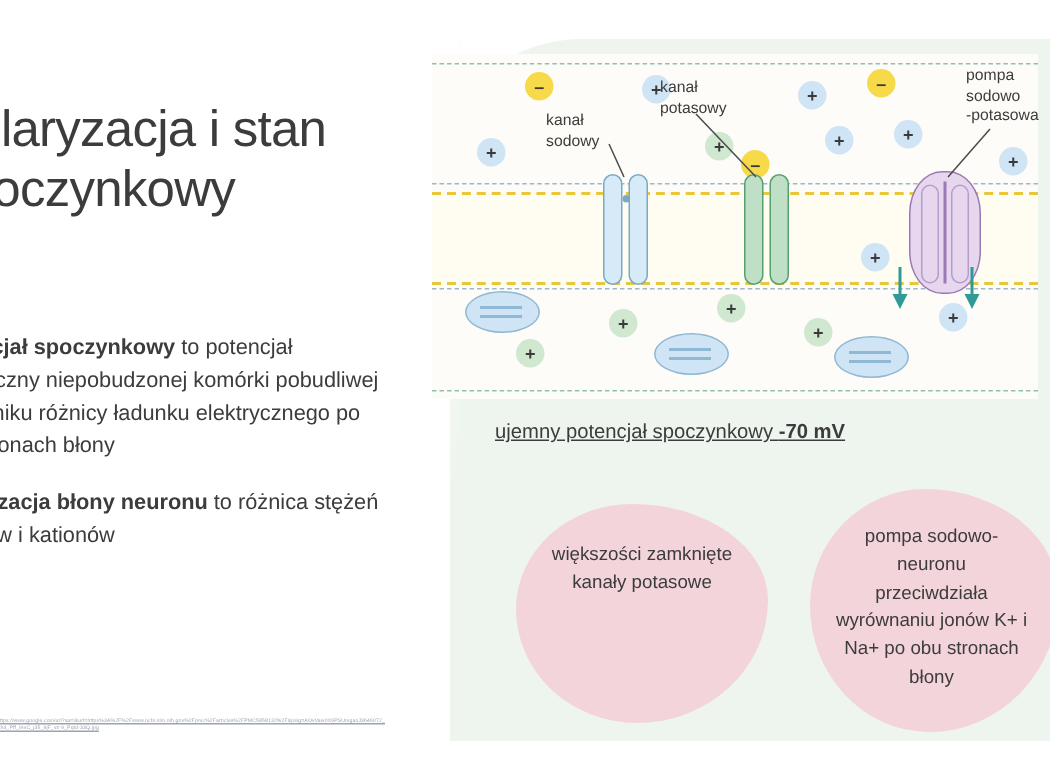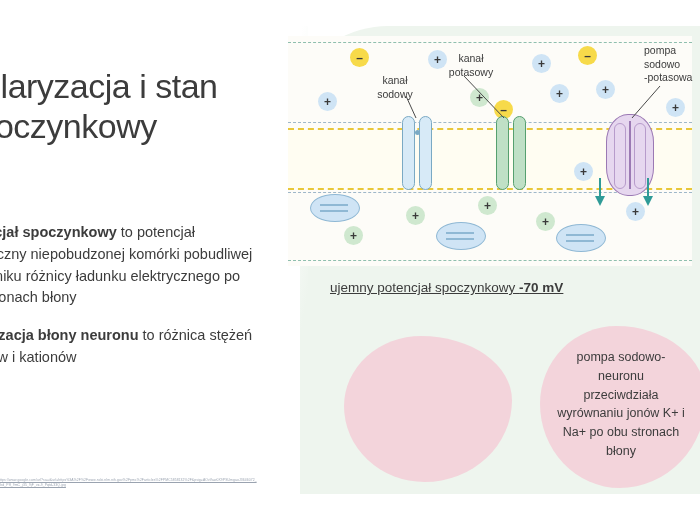--- a/index.html
+++ b/index.html
@@ -124,21 +124,20 @@
     position:absolute; width:48px; height:26px; border-radius:50%;
     background:#cfe4f5; border:1.5px solid #8fb8d4;
   }
   .organelle .line {
     position:absolute; height:1.5px; background:#8fb8d4;
   }
 
   
   .lbl {
     position:absolute; font-size:10.5px; color:#3c3c3c; line-height:1.3;
-    text-align:center;
   }
 
   
   .caption {
     position:absolute; left:330px; top:280px;
     font-size:13.5px; color:#3c3c3c; text-decoration:underline;
   }
   .caption b { font-weight:bold; }
 
   
@@ -253,20 +252,22 @@
 sodowo
 -potasowa</div>
   </div>
 
   <div class="caption">
     <span>ujemny potencjał spoczynkowy </span><b>-70 mV</b>
   </div>
 
   <div class="blob" style="left:344px; top:336px; width:168px; height:146px;"></div>
   <div class="blob-text" style="left:348px; top:360px; width:160px;">
+    <div>większości zamknięte</div>
+    <div><b>kanały potasowe</b></div>
   </div>
 
   <div class="blob" style="left:540px; top:326px; width:166px; height:162px;"></div>
   <div class="blob-text" style="left:540px; top:348px; width:162px;">
     <div><b>pompa sodowo-</b></div>
     <div><b>neuronu</b></div>
     <div>przeciwdziała</div>
     <div>wyrównaniu jonów K+ i</div>
     <div>Na+ po obu stronach</div>
     <div>błony</div>

